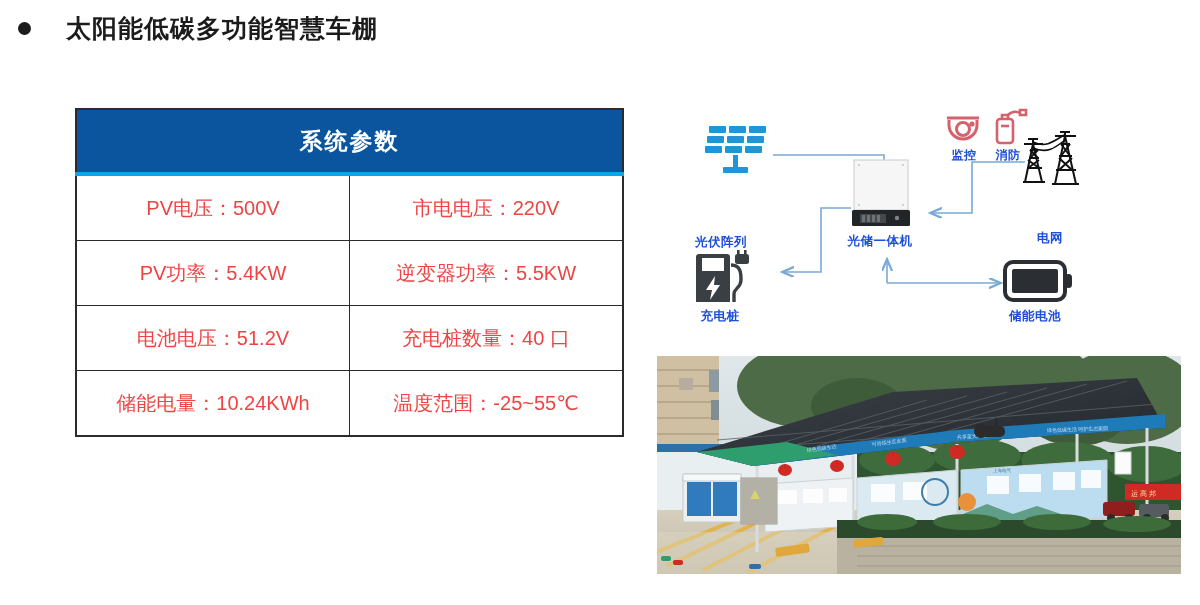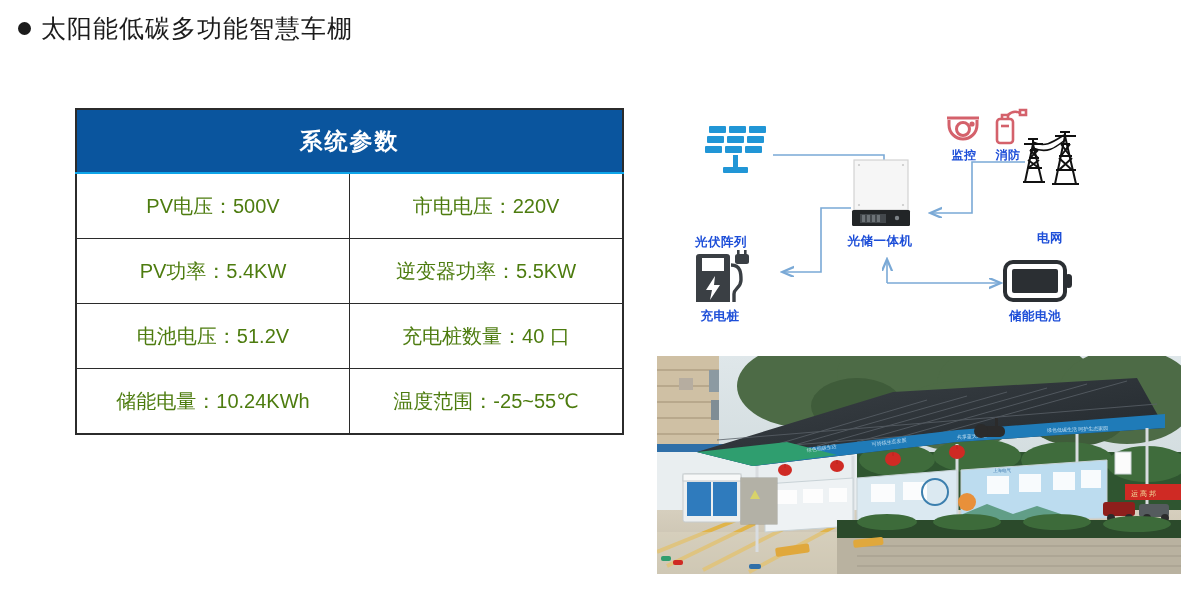--- a/index.html
+++ b/index.html
@@ -28,57 +28,58 @@
   #page-title .bullet {
     width: 13px;
     height: 13px;
     border-radius: 50%;
     background: #1b1b1b;
     display: inline-block;
     flex: none;
   }
   #page-title .title-text {
     font-size: 25px;
-    font-weight: 400;
+    font-weight: 700;
     letter-spacing: 1px;
     color: #1b1b1b;
     white-space: nowrap;
+    margin-left: 25px;
   }
 
   
   #spec-table {
     position: absolute;
     left: 75px;
     top: 108px;
     width: 549px;
     border-collapse: collapse;
     table-layout: fixed;
     border: 2px solid #2b2b2b;
   }
   #spec-table td {
     border: 1.5px solid #2b2b2b;
     text-align: center;
     vertical-align: middle;
     font-size: 20px;
     height: 64px;
     padding: 0 4px;
     white-space: nowrap;
-    color: #4d7c0f;
+    color: #ef4444;
   }
   #spec-table td.header-cell {
     background: #0a559e;
     color: #ffffff;
     font-size: 23px;
     font-weight: 600;
     height: 62px;
     letter-spacing: 2px;
     border-color: #0a559e;
   }
   #spec-table tr.header-row td {
-    border-bottom: 2px solid #0ea5e9;
+    border-bottom: 4px solid #0ea5e9;
   }
 
   
   #diagram {
     position: absolute;
     left: 655px;
     top: 100px;
     width: 520px;
     height: 245px;
   }

